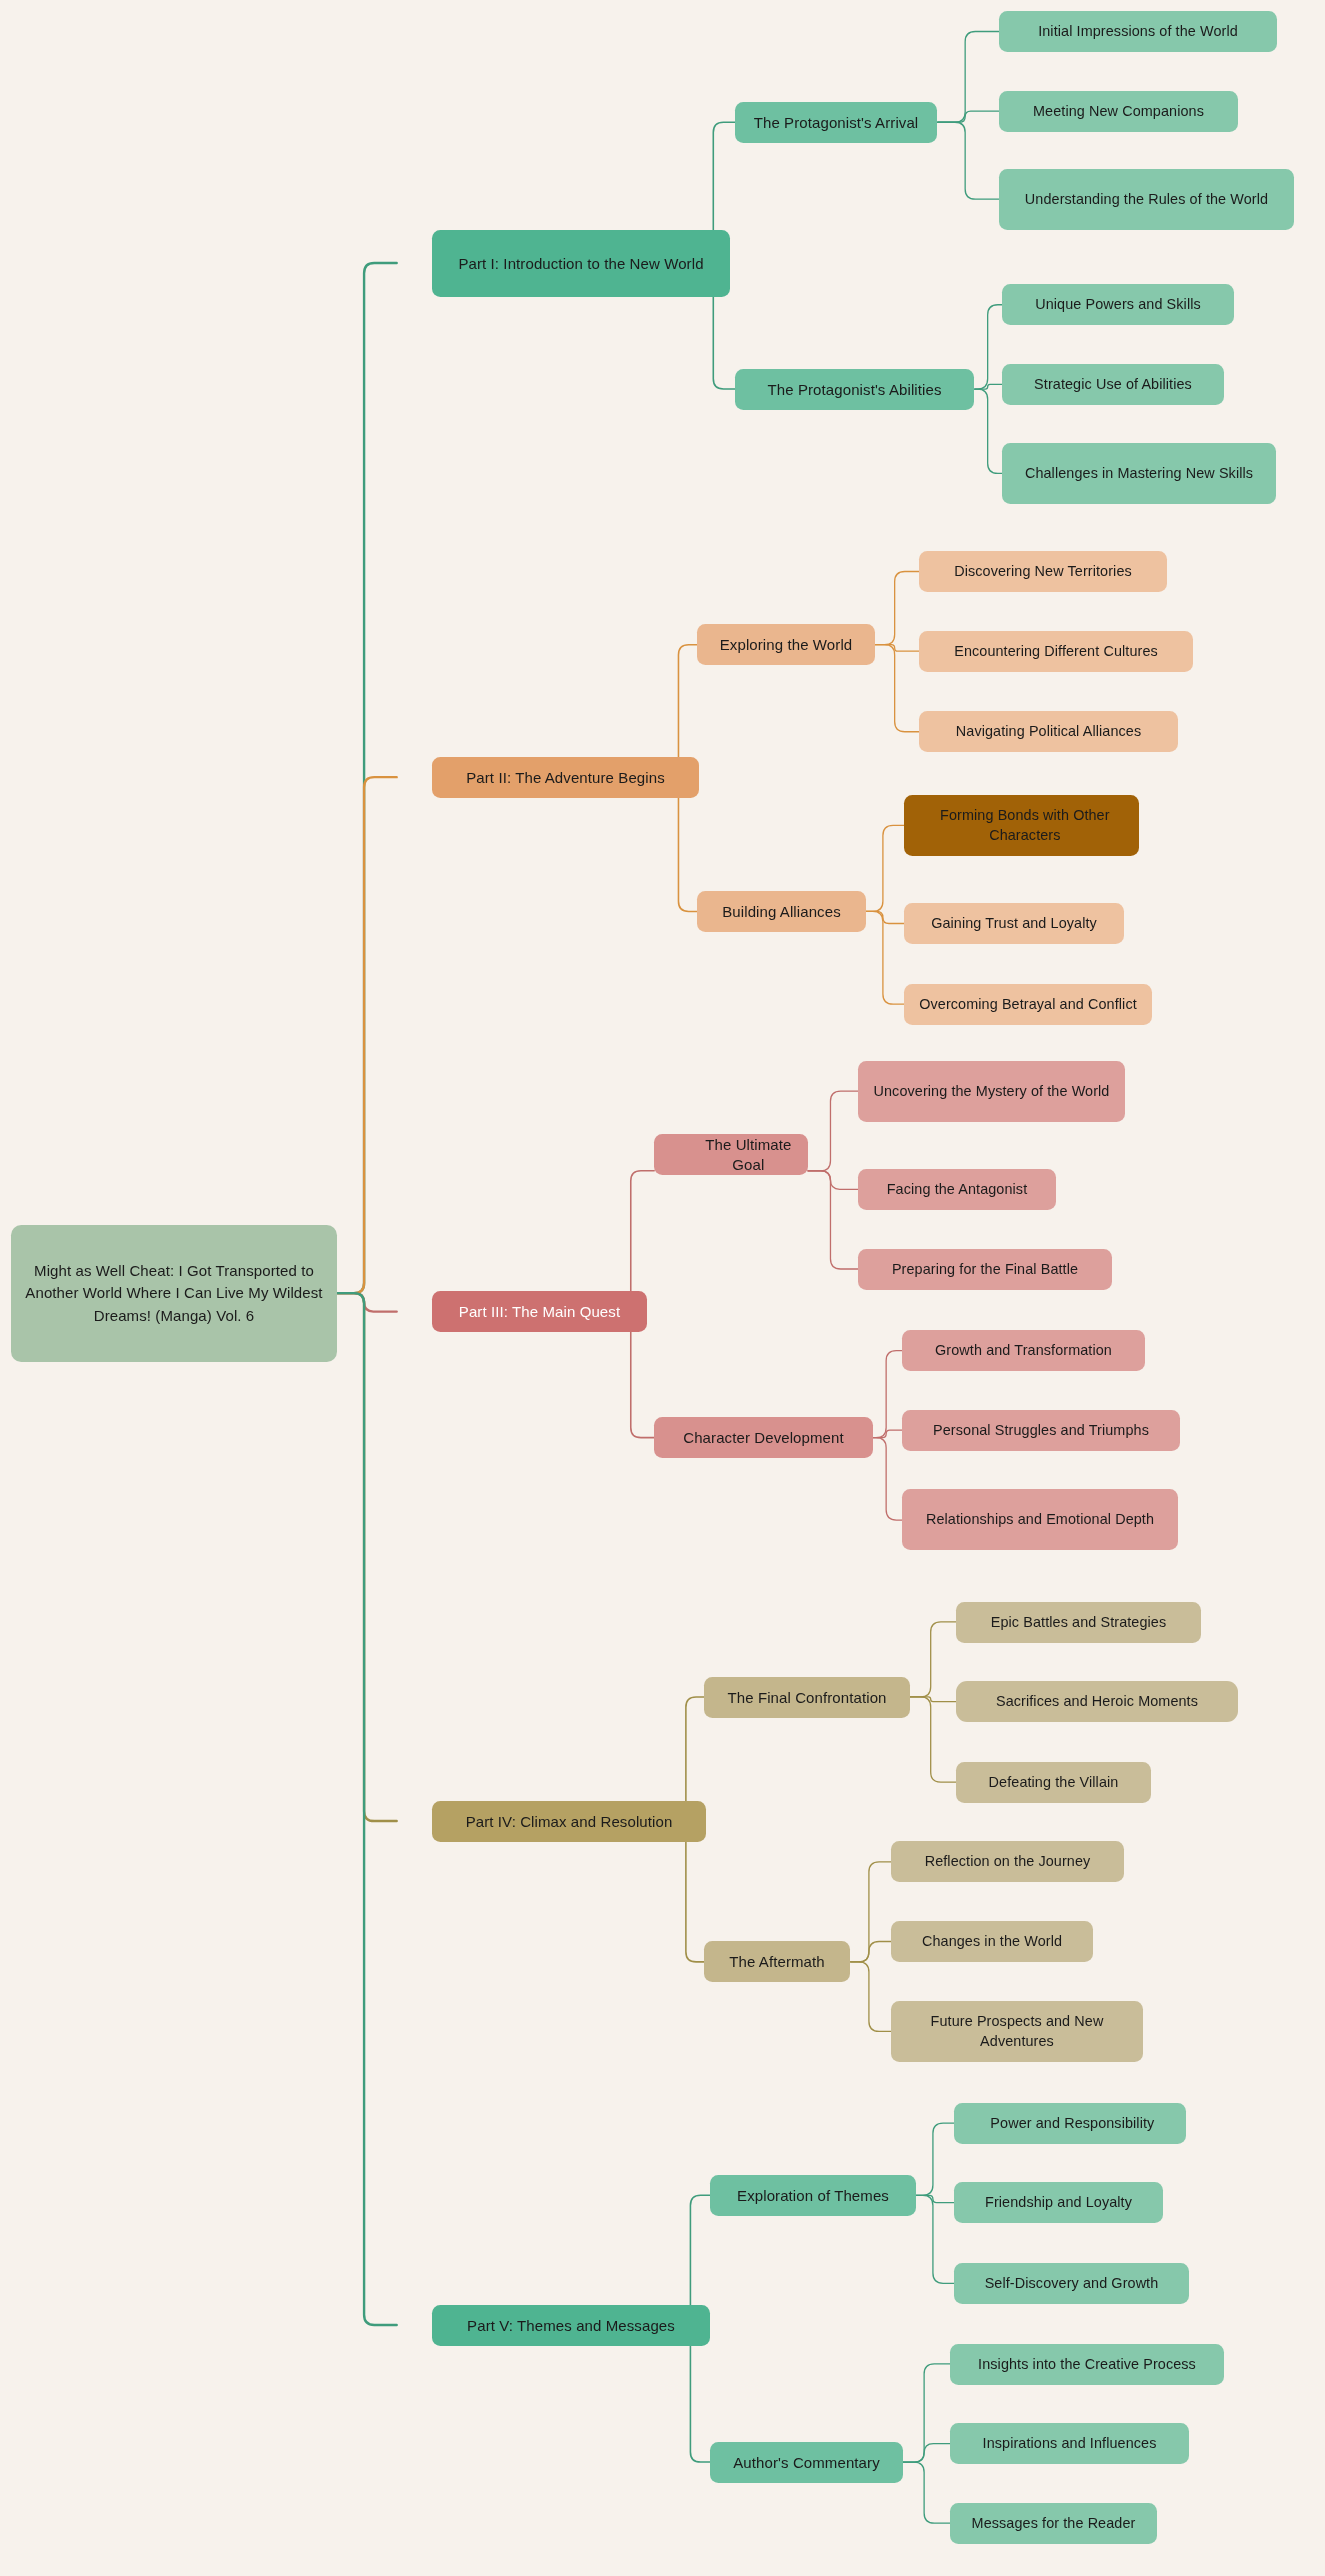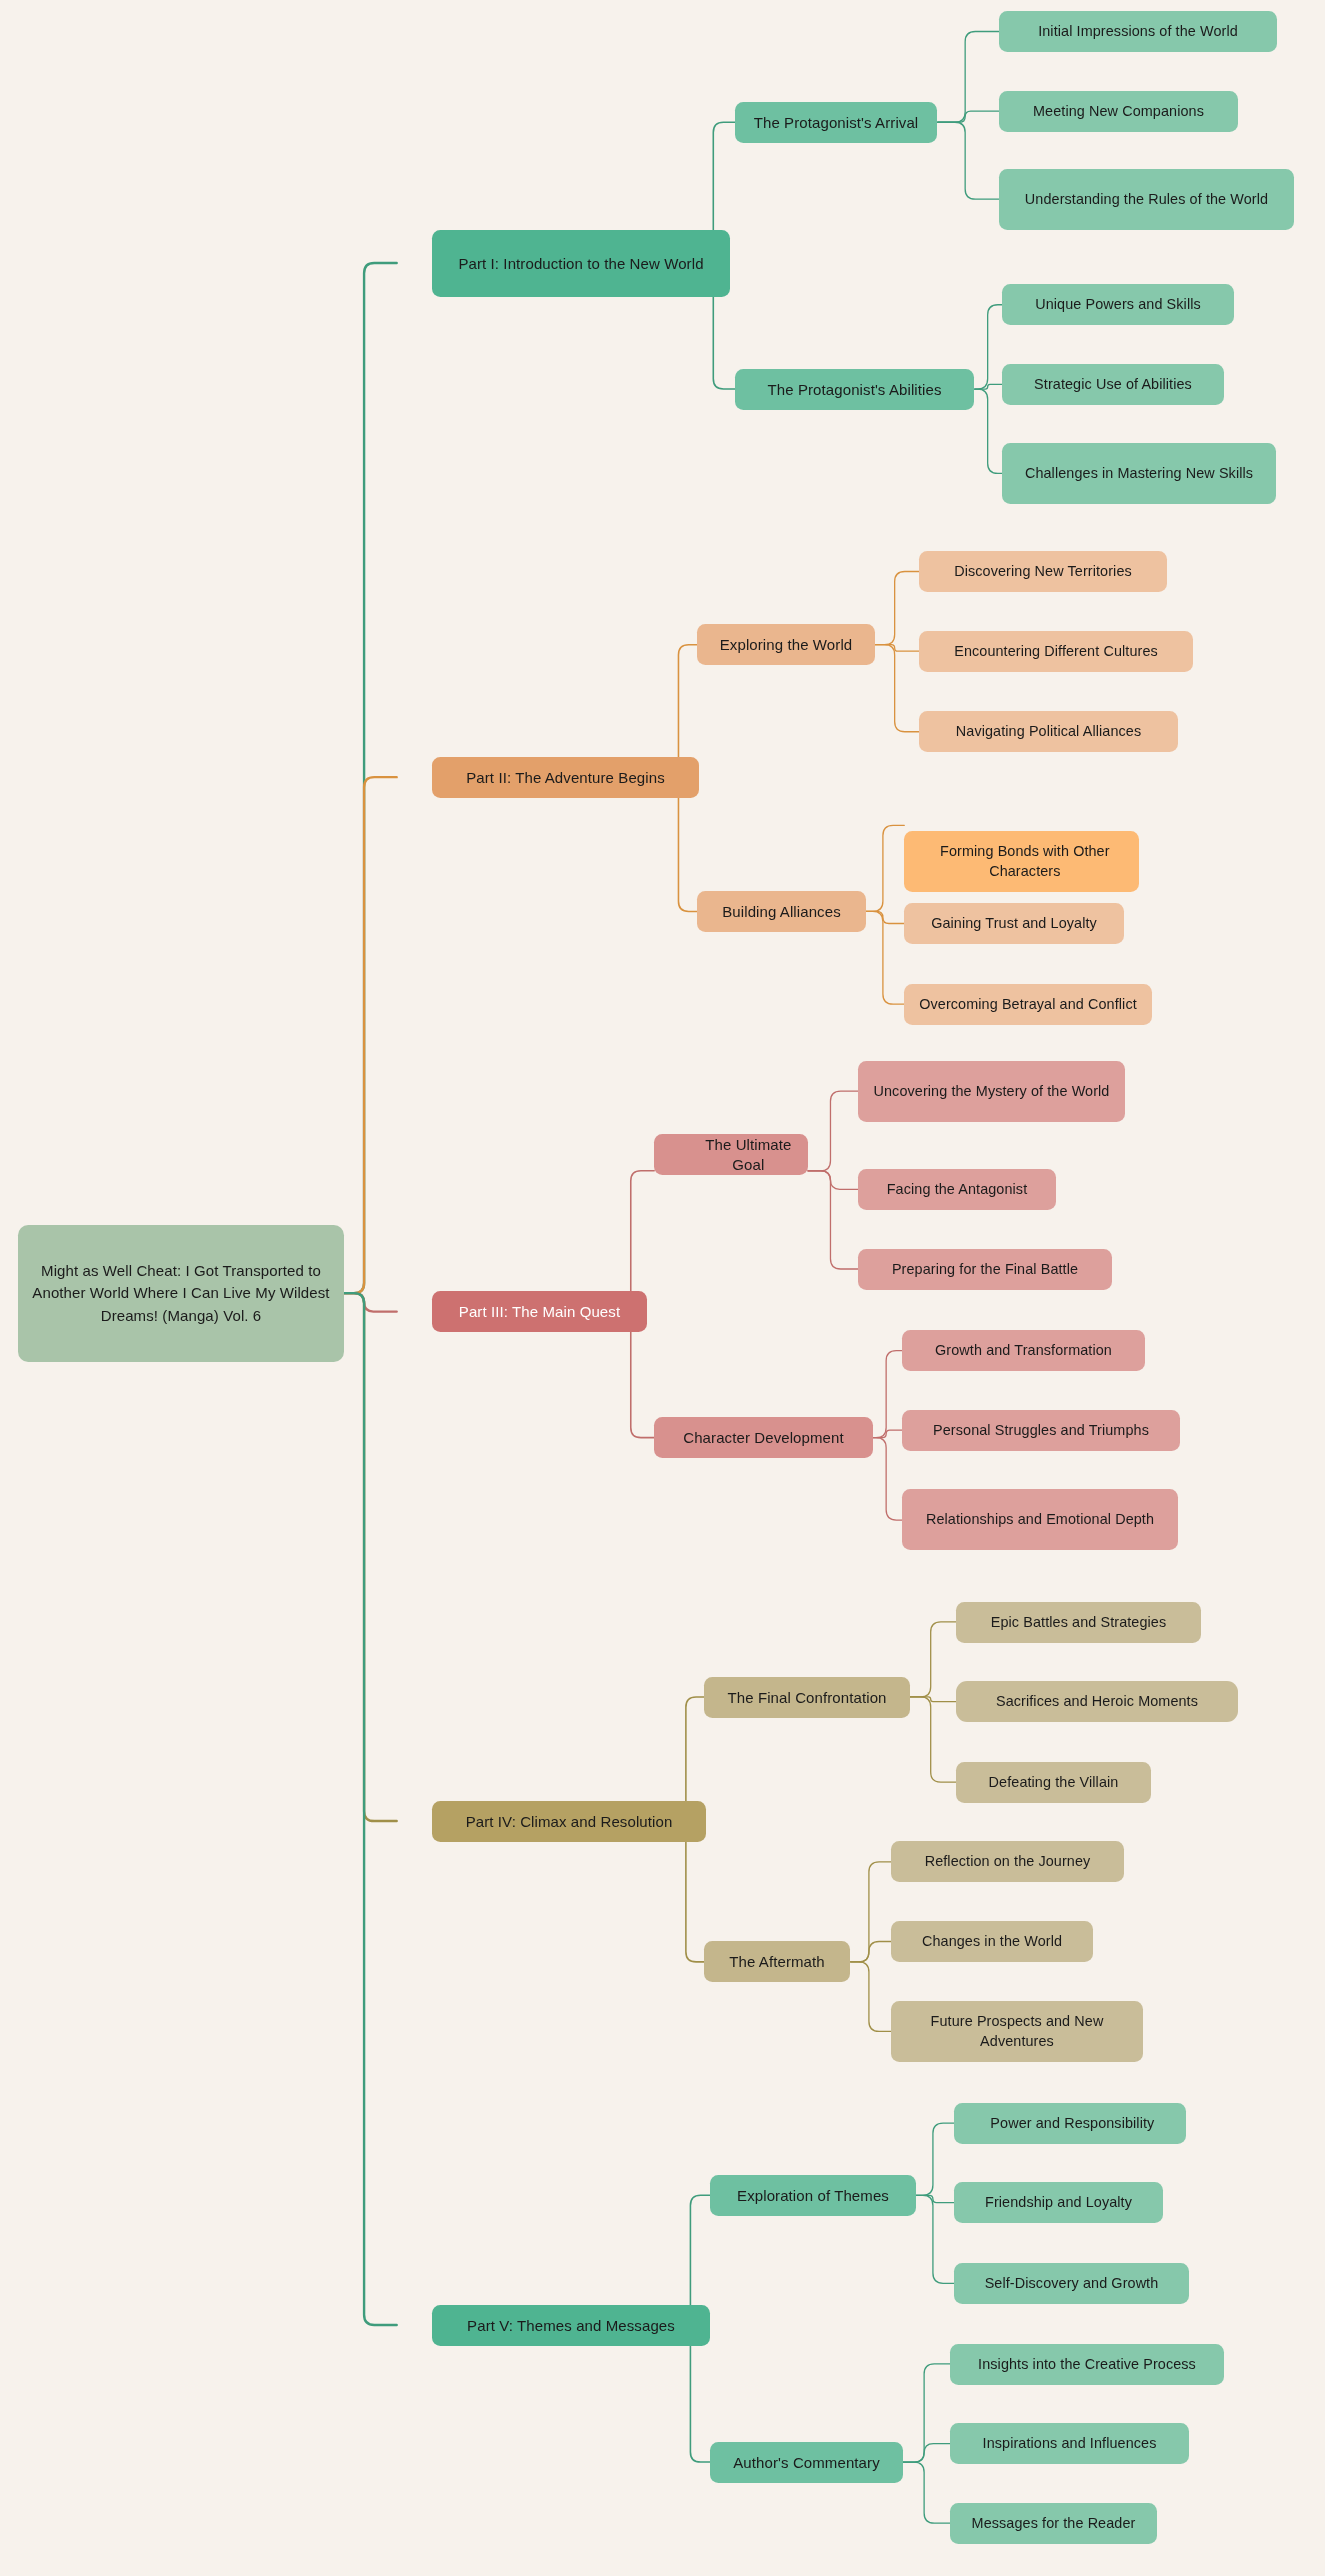--- a/index.html
+++ b/index.html
@@ -92,21 +92,21 @@
       <path d="M 728 2510 L 734.1 2510 Q 745.1 2510 745.1 2499 L 745.1 2381 Q 745.1 2370 756.1 2370 L 766 2370" fill="none" stroke="#3f9c7c" stroke-width="1.7" stroke-linecap="round"></path>
       <path d="M 988 2370 L 995.9 2370 Q 1006.9 2370 1006.9 2359 L 1006.9 2303 Q 1006.9 2292 1017.9 2292 L 1030 2292" fill="none" stroke="#3f9c7c" stroke-width="1.4" stroke-linecap="round"></path>
       <path d="M 988 2370 L 1002.9 2370 Q 1006.9 2370 1006.9 2374 L 1006.9 2374 Q 1006.9 2378 1010.9 2378 L 1030 2378" fill="none" stroke="#3f9c7c" stroke-width="1.4" stroke-linecap="round"></path>
       <path d="M 988 2370 L 995.9 2370 Q 1006.9 2370 1006.9 2381 L 1006.9 2454 Q 1006.9 2465 1017.9 2465 L 1030 2465" fill="none" stroke="#3f9c7c" stroke-width="1.4" stroke-linecap="round"></path>
       <path d="M 728 2510 L 734.1 2510 Q 745.1 2510 745.1 2521 L 745.1 2647 Q 745.1 2658 756.1 2658 L 766 2658" fill="none" stroke="#3f9c7c" stroke-width="1.7" stroke-linecap="round"></path>
       <path d="M 974 2658 L 986.4 2658 Q 997.4 2658 997.4 2647 L 997.4 2563 Q 997.4 2552 1008.4 2552 L 1026 2552" fill="none" stroke="#3f9c7c" stroke-width="1.4" stroke-linecap="round"></path>
       <path d="M 974 2658 L 987.4 2658 Q 997.4 2658 997.4 2648 L 997.4 2648 Q 997.4 2638 1007.4 2638 L 1026 2638" fill="none" stroke="#3f9c7c" stroke-width="1.4" stroke-linecap="round"></path>
       <path d="M 974 2658 L 986.4 2658 Q 997.4 2658 997.4 2669 L 997.4 2713 Q 997.4 2724 1008.4 2724 L 1026 2724" fill="none" stroke="#3f9c7c" stroke-width="1.4" stroke-linecap="round"></path>
     </svg>
   <div id="nodes">
-      <div class="node root" style="left: 18px; top: 1225px; width: 326px; height: 137px; background: rgb(169, 196, 169);">
+      <div class="node root" style="left: 11px; top: 1225px; width: 326px; height: 137px; background: rgb(169, 196, 169);">
         <span>Might as Well Cheat: I Got Transported to Another World Where I Can Live My Wildest Dreams! (Manga) Vol. 6</span>
       </div>
       <div class="node l1" style="left: 396px; top: 230px; width: 298px; height: 67px; background: rgb(79, 180, 145);">
         <span>Part I: Introduction to the New World</span>
       </div>
       <div class="node l2" style="left: 735px; top: 102px; width: 202px; height: 41px; background: rgb(110, 192, 161);">
         <span>The Protagonist's Arrival</span>
       </div>
       <div class="node l3" style="left: 999px; top: 11px; width: 278px; height: 41px; background: rgb(134, 200, 171);">
         <span>Initial Impressions of the World</span>
@@ -140,21 +140,21 @@
       </div>
       <div class="node l3" style="left: 919px; top: 631px; width: 274px; height: 41px; background: rgb(238, 194, 160);">
         <span>Encountering Different Cultures</span>
       </div>
       <div class="node l3" style="left: 919px; top: 711px; width: 259px; height: 41px; background: rgb(238, 194, 160);">
         <span>Navigating Political Alliances</span>
       </div>
       <div class="node l2" style="left: 697px; top: 891px; width: 169px; height: 41px; background: rgb(234, 182, 142);">
         <span>Building Alliances</span>
       </div>
-      <div class="node l3" style="left: 904px; top: 831px; width: 235px; height: 61px; background: #fdba74; padding-left: 16px;">
+      <div class="node l3" style="left: 904px; top: 795px; width: 235px; height: 61px; background: #a16207; padding-left: 16px;">
         <span>Forming Bonds with Other Characters</span>
       </div>
       <div class="node l3" style="left: 904px; top: 903px; width: 220px; height: 41px; background: rgb(238, 194, 160);">
         <span>Gaining Trust and Loyalty</span>
       </div>
       <div class="node l3" style="left: 904px; top: 984px; width: 248px; height: 41px; background: rgb(238, 194, 160);">
         <span>Overcoming Betrayal and Conflict</span>
       </div>
       <div class="node l1 white-text" style="left: 396px; top: 1291px; width: 215px; height: 41px; background: rgb(205, 113, 112);">
         <span>Part III: The Main Quest</span>

